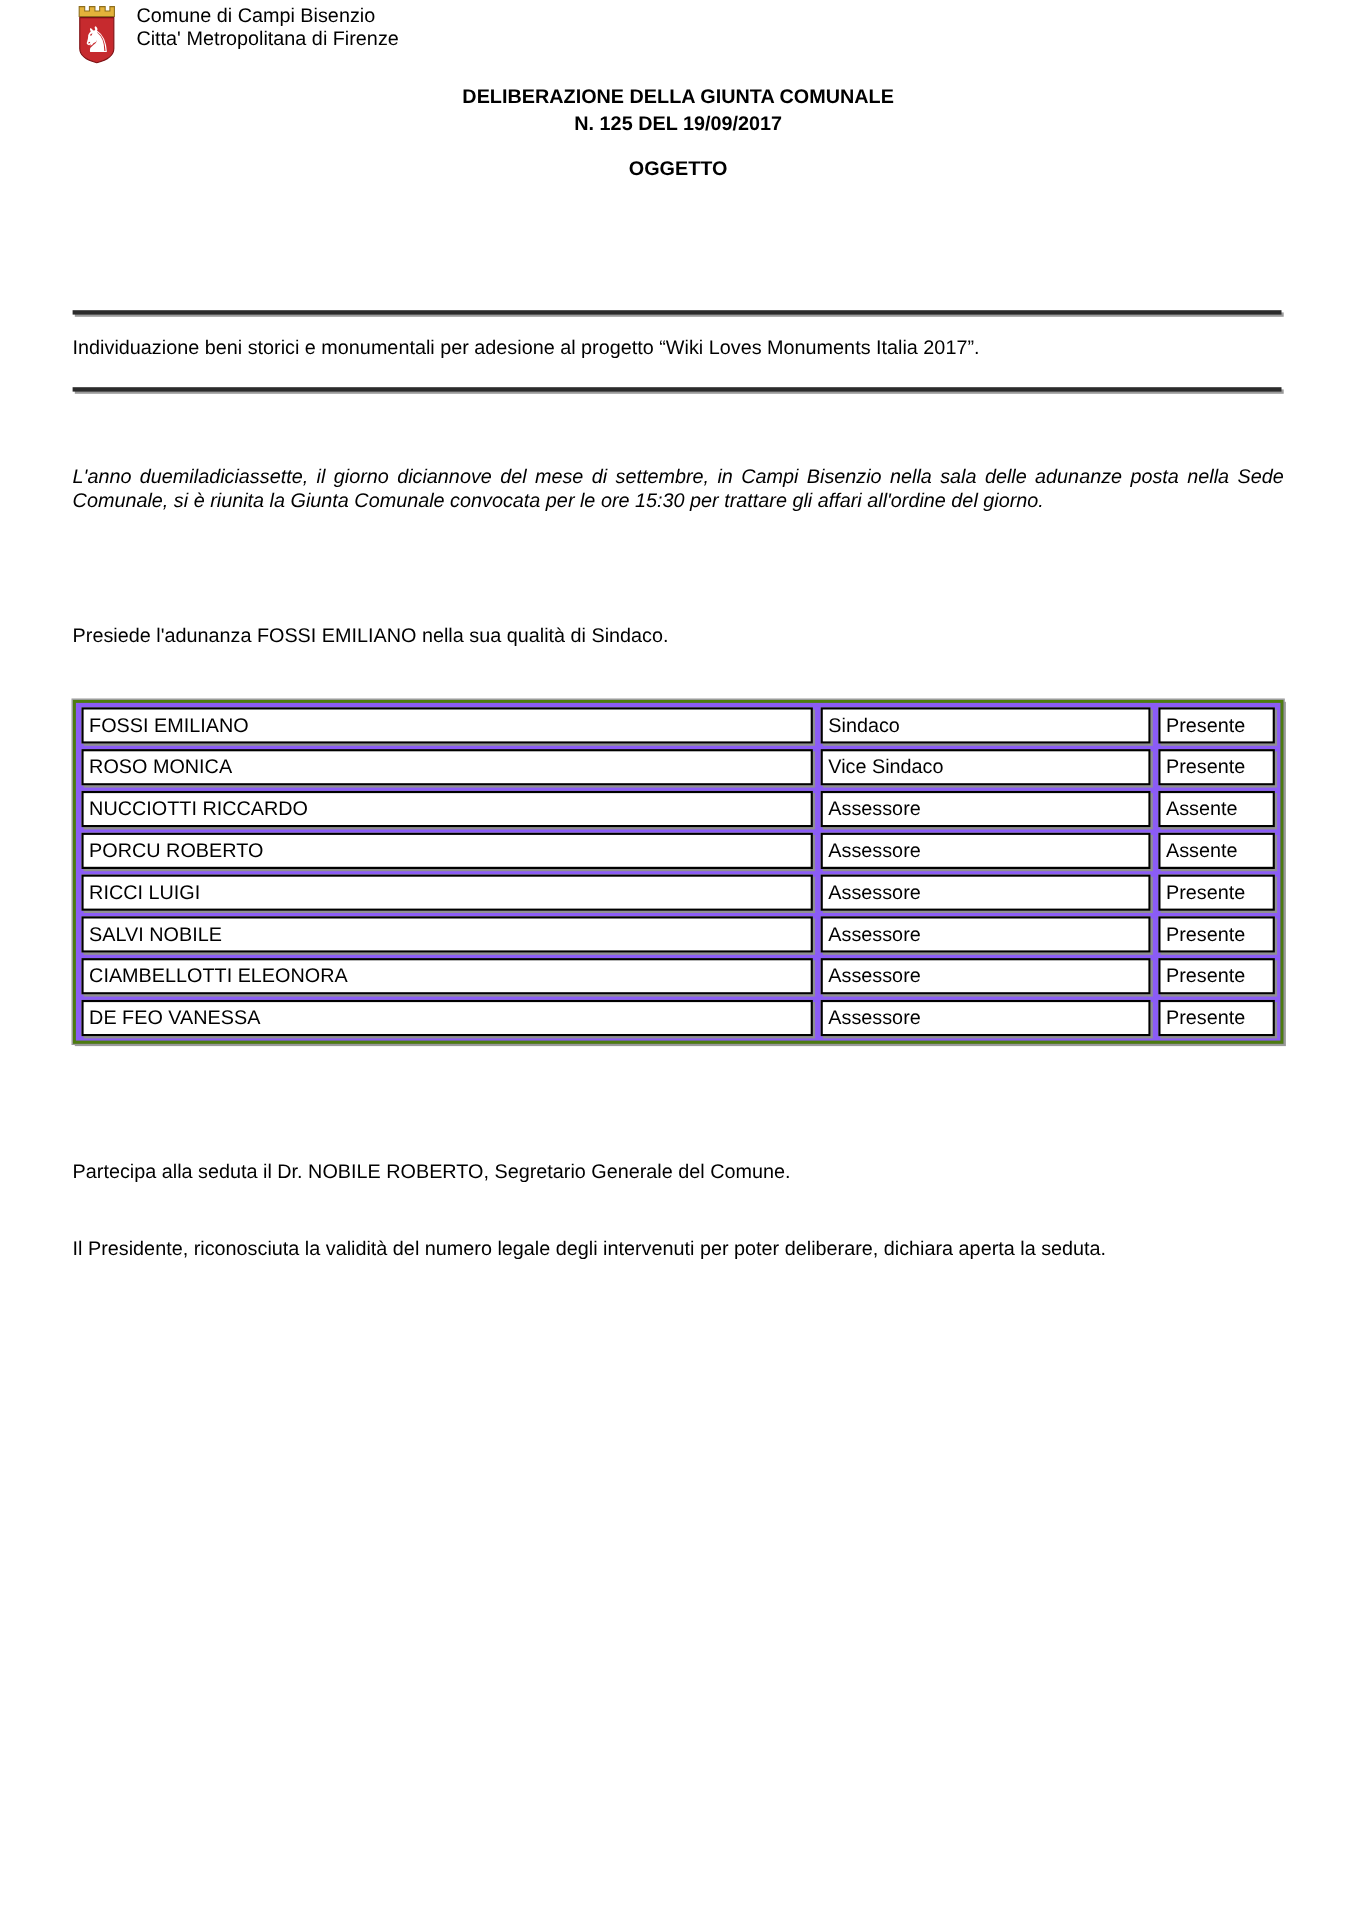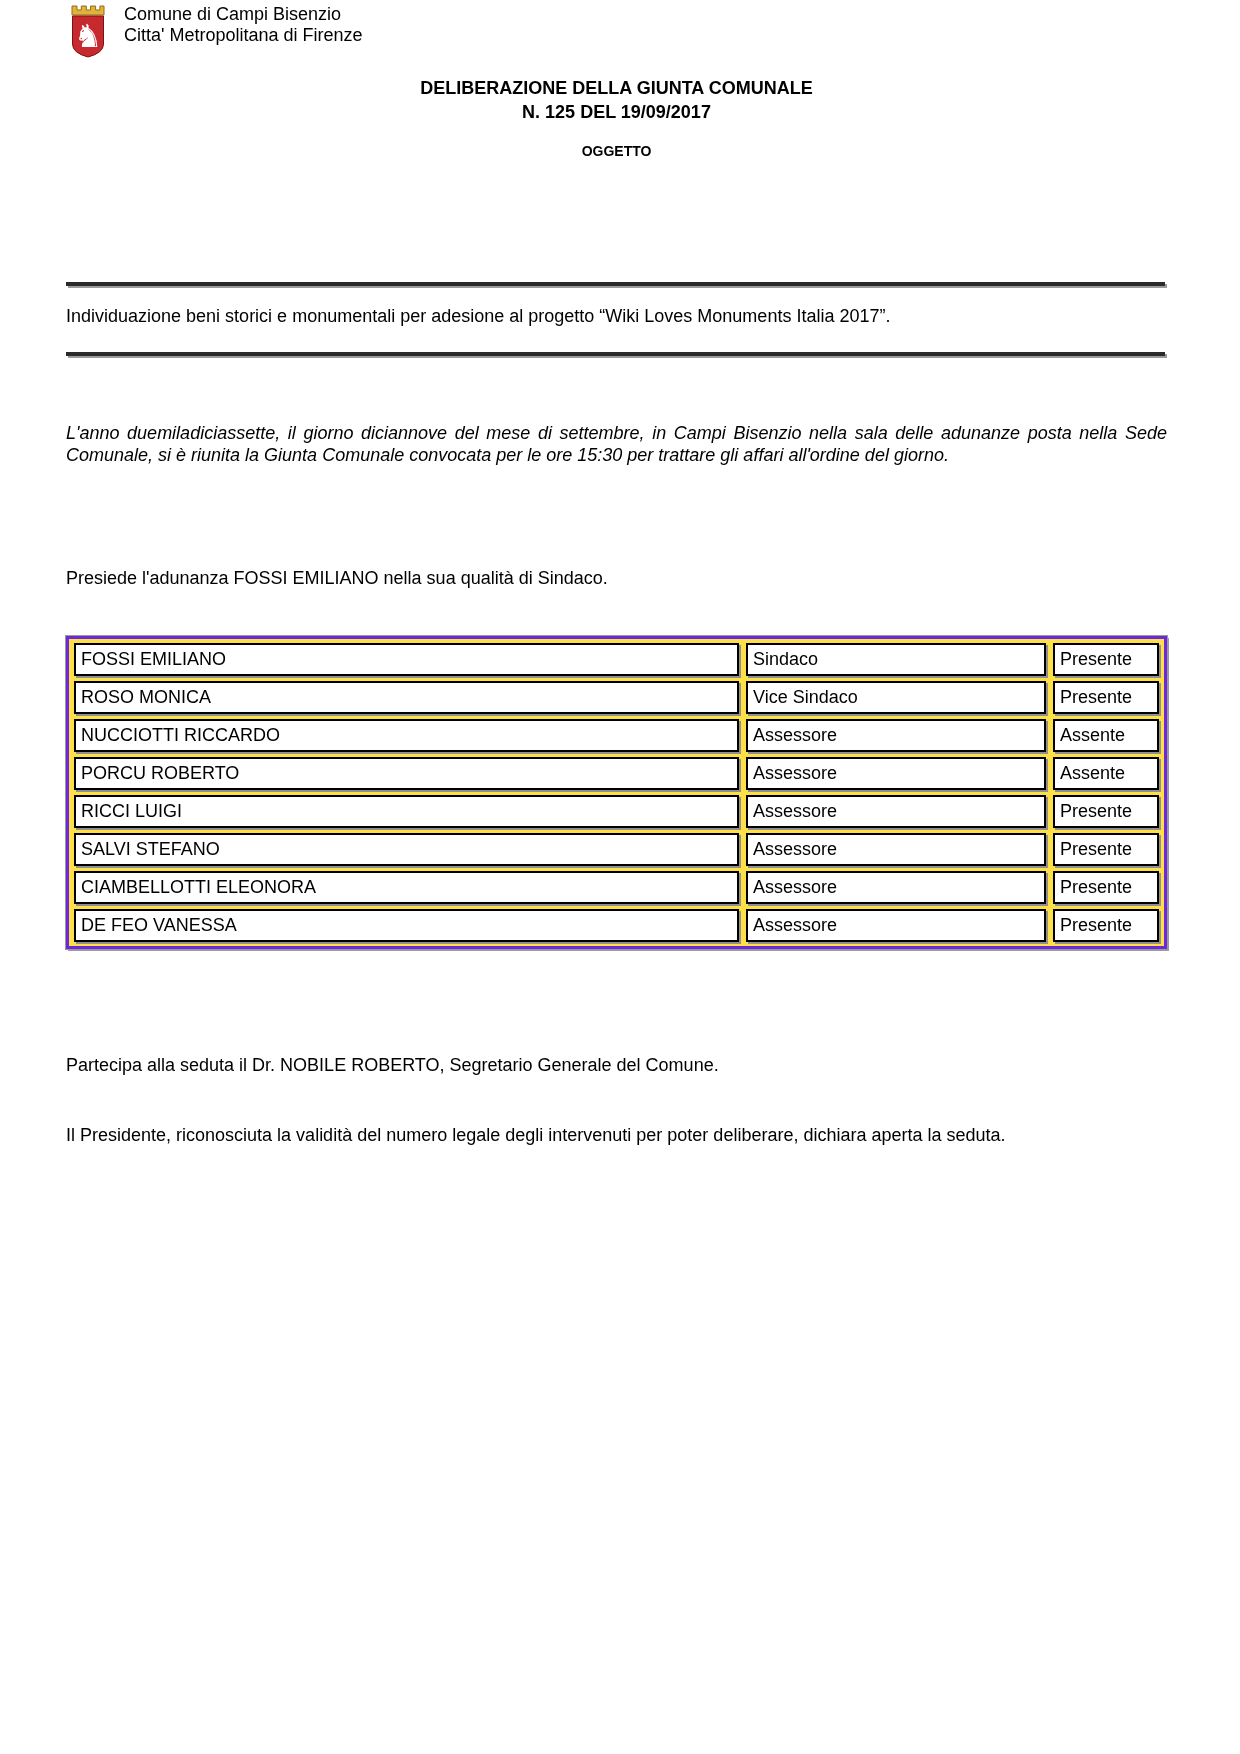--- a/index.html
+++ b/index.html
@@ -16,21 +16,21 @@
   .header-block { position:absolute; left:66px; top:2px; display:flex; }
   .logo { width:44px; height:58px; flex:0 0 44px; }
   .org-lines { margin-left:14px; padding-top:2px; font-size:18px; line-height:21px; }
   
   .title-block {
     position:absolute; left:66px; top:76px; width:1101px;
     text-align:center; font-weight:bold; font-size:18px; line-height:24px;
   }
   .section-label {
     position:absolute; left:66px; top:143px; width:1101px;
-    text-align:center; font-weight:bold; font-size:14px;
+    text-align:center; font-weight:bold; font-size:18px;
   }
   
   .rule {
     position:absolute; left:66px; width:1099px; height:4px;
     background:#2b2b2b;
     box-shadow:2px 2px 0 #9b9b9b;
   }
   .rule-top { top:282px; }
   .rule-bottom { top:352px; }
   .subject-text {
@@ -40,26 +40,26 @@
   
   .para { position:absolute; left:66px; width:1101px; font-size:18px; line-height:22px; }
   .intro { top:422px; text-align:justify;font-style:italic; }
   .presiede { top:567px; }
   .presenti { top:611px; }
   .partecipa { top:1054px; }
   .presidente { top:1124px; }
   
   .att-table {
     position:absolute; left:66px; top:636px; width:1101px;
-    border:3px solid #6d28d9;
+    border:3px solid #4d7c0f;
     outline:1px solid #999;
     box-shadow:2px 2px 0 #9b9b9b;
     padding:4px 5px;
     display:flex; flex-direction:column; row-gap:5px;
-    background:#fde047;
+    background:#8b5cf6;
   }
   .att-row { display:flex; column-gap:7px; }
   .att-cell {
     background:#fff;
     border:2px solid #000;
     box-shadow:2px 2px 0 #8f8f8f;
     font-size:18px; line-height:22px;
     padding:3px 5px 4px 5px;
     height:33px;
     overflow:hidden; white-space:nowrap;
@@ -120,21 +120,21 @@
       <div class="att-cell cell-name">PORCU ROBERTO</div>
       <div class="att-cell cell-role">Assessore</div>
       <div class="att-cell cell-status">Assente</div>
     </div>
     <div class="att-row">
       <div class="att-cell cell-name">RICCI LUIGI</div>
       <div class="att-cell cell-role">Assessore</div>
       <div class="att-cell cell-status">Presente</div>
     </div>
     <div class="att-row">
-      <div class="att-cell cell-name">SALVI STEFANO</div>
+      <div class="att-cell cell-name">SALVI NOBILE</div>
       <div class="att-cell cell-role">Assessore</div>
       <div class="att-cell cell-status">Presente</div>
     </div>
     <div class="att-row">
       <div class="att-cell cell-name">CIAMBELLOTTI ELEONORA</div>
       <div class="att-cell cell-role">Assessore</div>
       <div class="att-cell cell-status">Presente</div>
     </div>
     <div class="att-row">
       <div class="att-cell cell-name">DE FEO VANESSA</div>

